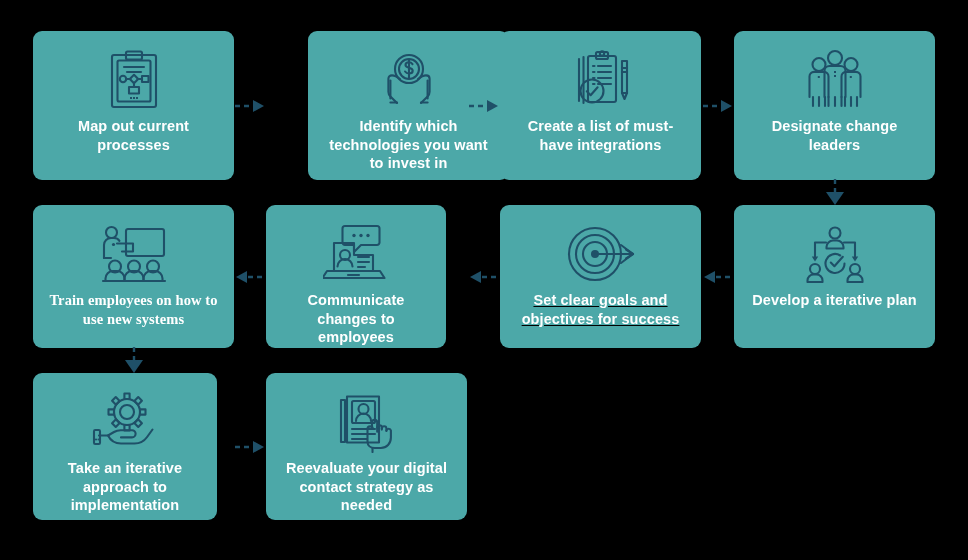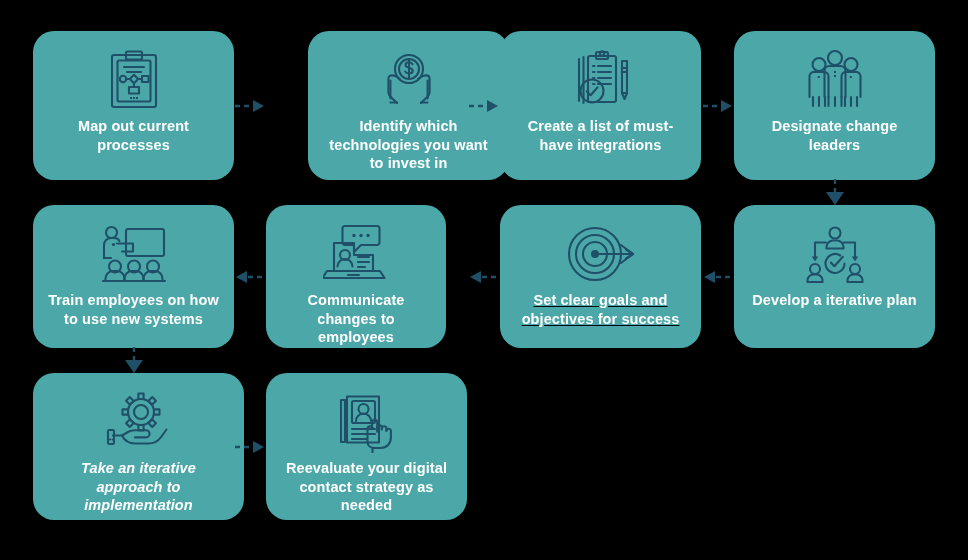--- a/index.html
+++ b/index.html
@@ -7,21 +7,21 @@
     width: 968px; height: 560px;
     background: #000000;
     font-family: "Liberation Sans", sans-serif;
     overflow: hidden;
   }
   #canvas { position: relative; width: 968px; height: 560px; background: #000; }
 
   .card {
     position: absolute;
     background: #4CA8A8;
-    border-radius: 21px;
+    border-radius: 9px;
     display: flex;
     flex-direction: column;
     align-items: center;
     justify-content: flex-start;
     padding: 18px 10px 14px;
   }
   .card-icon {
     flex: 0 0 auto;
     height: 62px;
     display: flex; align-items: center; justify-content: center;
@@ -198,41 +198,41 @@
             <line x1="35" y1="33" x2="46" y2="33"></line>
             <line x1="35" y1="38" x2="46" y2="38"></line>
             <line x1="35" y1="43" x2="42" y2="43"></line>
           </g>
       <path d="M4 47h53l4.5 7H-.5z" fill="none" stroke="#1F5068" stroke-width="2.1" stroke-linecap="round" stroke-linejoin="round"></path>
       <line x1="25" y1="51" x2="36" y2="51" fill="none" stroke="#1F5068" stroke-width="2.1" stroke-linecap="round" stroke-linejoin="round"></line>
     </svg>
       </div>
       <div class="card-label">Communicate changes to employees</div>
     </div>
-    <div class="card" style="left: 33px; top: 205px; width: 201px; height: 143px;">
+    <div class="card" style="left: 33px; top: 205px; width: 201px; height: 143px; font-family: Liberation Serif, serif;">
       <div class="card-icon">
     <svg width="68" height="60" viewBox="0 0 68 60">
       <rect x="26" y="5" width="38" height="27" rx="2" fill="none" stroke="#1F5068" stroke-width="2.1" stroke-linecap="round" stroke-linejoin="round"></rect>
       <circle cx="11.5" cy="8.5" r="5.5" fill="none" stroke="#1F5068" stroke-width="2.1" stroke-linecap="round" stroke-linejoin="round"></circle>
       <path d="M4 34V21c0-4 3.2-7 7-7h3c2.2 0 4.2 1 5.4 2.8" fill="none" stroke="#1F5068" stroke-width="2.1" stroke-linecap="round" stroke-linejoin="round"></path>
       <path d="M17 19.5h16v8H22" fill="none" stroke="#1F5068" stroke-width="2.1" stroke-linecap="round" stroke-linejoin="round"></path>
       <circle cx="13.5" cy="20.5" r="1.6" fill="#1F5068" stroke="none"></circle>
       <line x1="4" y1="34" x2="11" y2="34" fill="none" stroke="#1F5068" stroke-width="2.1" stroke-linecap="round" stroke-linejoin="round"></line>
       <circle cx="15" cy="42.5" r="6" fill="none" stroke="#1F5068" stroke-width="2.1" stroke-linecap="round" stroke-linejoin="round"></circle>
       <path d="M5.5 57v-2.5c0-4.2 3.4-7.5 7.5-7.5h4c4.1 0 7.5 3.3 7.5 7.5V57z" fill="none" stroke="#1F5068" stroke-width="2.1" stroke-linecap="round" stroke-linejoin="round"></path>
       <circle cx="34" cy="42.5" r="6" fill="none" stroke="#1F5068" stroke-width="2.1" stroke-linecap="round" stroke-linejoin="round"></circle>
       <path d="M24.5 57v-2.5c0-4.2 3.4-7.5 7.5-7.5h4c4.1 0 7.5 3.3 7.5 7.5V57z" fill="none" stroke="#1F5068" stroke-width="2.1" stroke-linecap="round" stroke-linejoin="round"></path>
       <circle cx="53" cy="42.5" r="6" fill="none" stroke="#1F5068" stroke-width="2.1" stroke-linecap="round" stroke-linejoin="round"></circle>
       <path d="M43.5 57v-2.5c0-4.2 3.4-7.5 7.5-7.5h4c4.1 0 7.5 3.3 7.5 7.5V57z" fill="none" stroke="#1F5068" stroke-width="2.1" stroke-linecap="round" stroke-linejoin="round"></path>
       <line x1="3" y1="57" x2="65" y2="57" fill="none" stroke="#1F5068" stroke-width="2.1" stroke-linecap="round" stroke-linejoin="round"></line>
     </svg>
       </div>
       <div class="card-label">Train employees on how to use new systems</div>
     </div>
-    <div class="card" style="left: 33px; top: 373px; width: 211px; height: 147px; font-style: italic;">
+    <div class="card" style="left: 33px; top: 373px; width: 184px; height: 147px;">
       <div class="card-icon">
     <svg width="68" height="62" viewBox="0 0 68 62">
       <g fill="none" stroke="#1F5068" stroke-width="2.1" stroke-linecap="round" stroke-linejoin="round" transform="translate(36,21)">
         <circle cx="0" cy="0" r="13"></circle>
         <circle cx="0" cy="0" r="7"></circle>
         <g>
           <rect x="-2.6" y="-18.5" width="5.2" height="5.5"></rect>
           <rect x="-2.6" y="13" width="5.2" height="5.5"></rect>
           <rect x="-18.5" y="-2.6" width="5.5" height="5.2"></rect>
           <rect x="13" y="-2.6" width="5.5" height="5.2"></rect>

